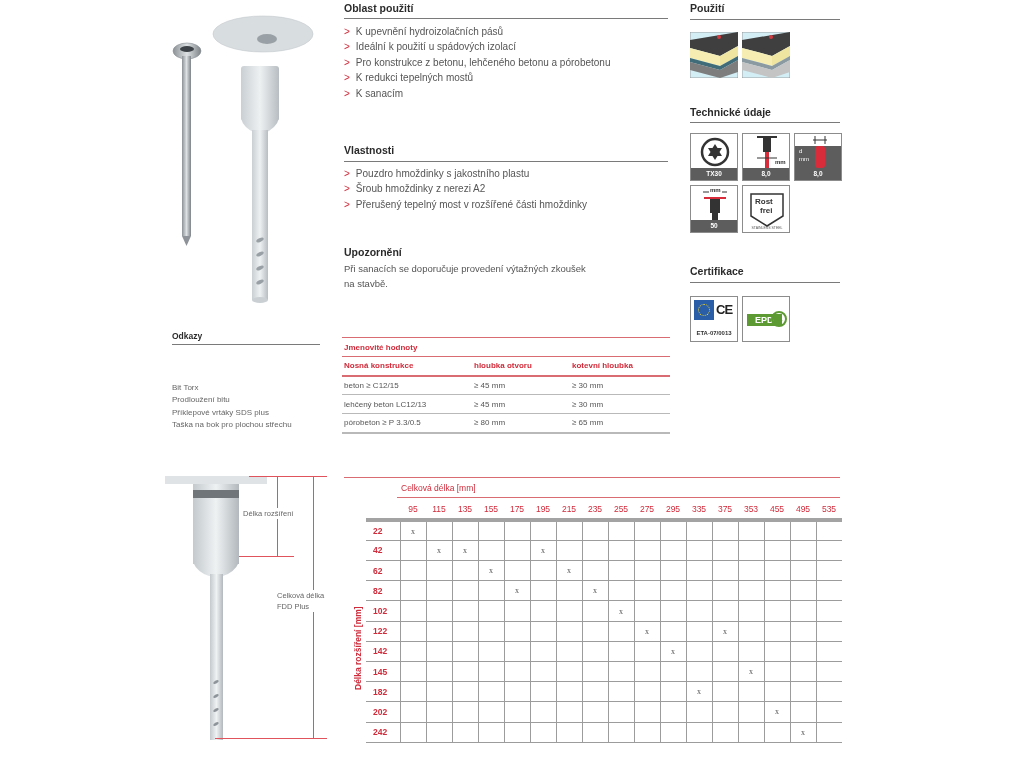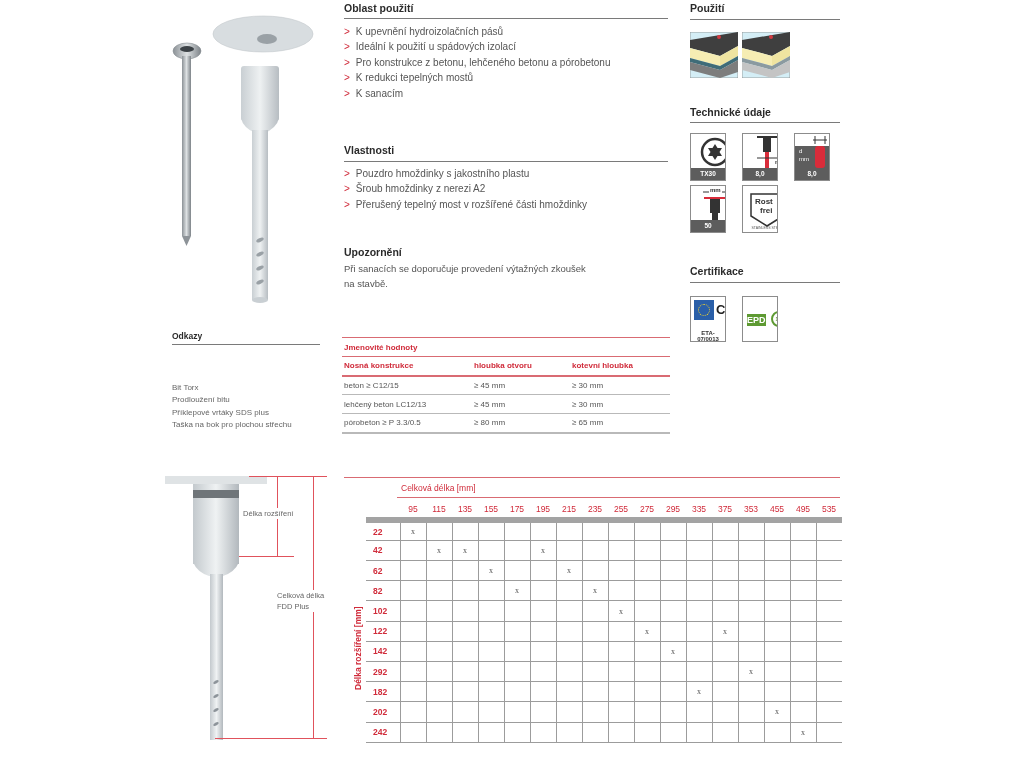--- a/index.html
+++ b/index.html
@@ -24,25 +24,25 @@
     .vtab .red { color: #d02b3a; font-weight: bold; }
     .vtab tr.top td { border-top: 1px solid #d96b73; border-bottom: 1px solid #d96b73; }
     .vtab tr.hdr td { border-bottom: 2px solid #d96b73; }
     .vtab tr.last td { border-bottom: 2px solid #b9b9b9; }
 
     
     .mat { border-collapse: collapse; font-size: 8.5px; }
     .mat td { width: 26px; height: 20.2px; text-align: center; color: #555; border: 1px solid #9c9c9c; font-family: "Liberation Serif", serif; font-size: 8px; }
     .mat td.rl { width: 34px; border-left: none; text-align: left; padding-left: 7px; color: #d02b3a; font-family: "Liberation Sans", sans-serif; font-size: 8.5px; font-weight: bold; }
     .mat td.last { border-right: none; }
-    .mat tr.r0 td { border-top: 6px solid #a3a3a3; margin-left: 9px; }
+    .mat tr.r0 td { border-top: 4px solid #a3a3a3; margin-left: 9px; }
     .mat tr.rlast td { border-bottom: 1px solid #7a7a7a; }
     .mat-hdr { font-size: 8.5px; color: #d02b3a; }
 
-    .icon-box { width: 36px; height: 48px; border: 1px solid #8c8c8c; background: #fff; position: absolute; overflow: hidden; }
+    .icon-box { width: 48px; height: 48px; border: 1px solid #8c8c8c; background: #fff; position: absolute; overflow: hidden; }
     .icon-cap { position: absolute; left: 0; right: 0; bottom: 0; height: 12px; background: #5d5d5d; color: #fff; font-size: 6.5px; font-weight: bold; text-align: center; line-height: 12px; }
 
     .dim-line { background: #e0525c; position: absolute; }
     .dim-text { font-size: 7.5px; color: #666; position: absolute; background: #fff; text-align: left; line-height: 11px; }
   </style>
 </head>
 <body>
 
 <div class="abs" style="left:165px; top:8px; width:170px; height:300px;">
   <svg width="170" height="300" viewBox="0 0 170 300">
@@ -190,21 +190,21 @@
 
 <div class="icon-box" style="left:690px; top:296px; height:46px;">
   <div class="abs" style="left:3px; top:3px; width:20px; height:20px; background:#2a5fa8;">
     <div style="position:absolute; left:4px; top:4px; width:12px; height:12px; border:1.5px dotted #f1d42b; border-radius:50%;"></div>
   </div>
   <div class="abs" style="left:25px; top:5px; font-size:13px; font-weight:bold; color:#222; letter-spacing:-1px;">CE</div>
   <div class="abs" style="left:0; right:0; top:33px; font-size:6px; font-weight:bold; color:#333; text-align:center;">ETA-07/0013</div>
 </div>
 
 <div class="icon-box" style="left:742px; top:296px; height:46px;">
-  <div class="abs" style="left:4px; top:17px; background:#5e9a33; color:#fff; font-size:9px; font-weight:bold; padding:1px 0;">EPD</div>
+  <div class="abs" style="left:4px; top:17px; background:#5e9a33; color:#fff; font-size:9px; font-weight:bold; padding:1px 8px;">EPD</div>
   <div class="abs" style="left:28px; top:14px; width:16px; height:16px; border:2px solid #5e9a33; border-radius:50%; font-size:5px; text-align:center; line-height:12px; color:#5e9a33; font-weight:bold;">1.1</div>
 </div>
 
 <div class="abs odkazy-title" style="left:172px; top:331px;">Odkazy</div>
 <div class="abs sec-rule" style="left:172px; top:344px; width:148px;"></div>
 <ul class="abs odkazy-list" style="left:172px; top:350px;">
   <li>Bit Torx</li>
   <li>Prodloužení bitu</li>
   <li>Příklepové vrtáky SDS plus</li>
   <li>Taška na bok pro plochou střechu</li>
@@ -438,21 +438,21 @@
           <td></td>
           <td>x</td>
           <td></td>
           <td></td>
           <td></td>
           <td></td>
           <td></td>
           <td class="last"></td>
         </tr>
         <tr>
-          <td class="rl">292</td>
+          <td class="rl">145</td>
           <td></td>
           <td></td>
           <td></td>
           <td></td>
           <td></td>
           <td></td>
           <td></td>
           <td></td>
           <td></td>
           <td></td>

